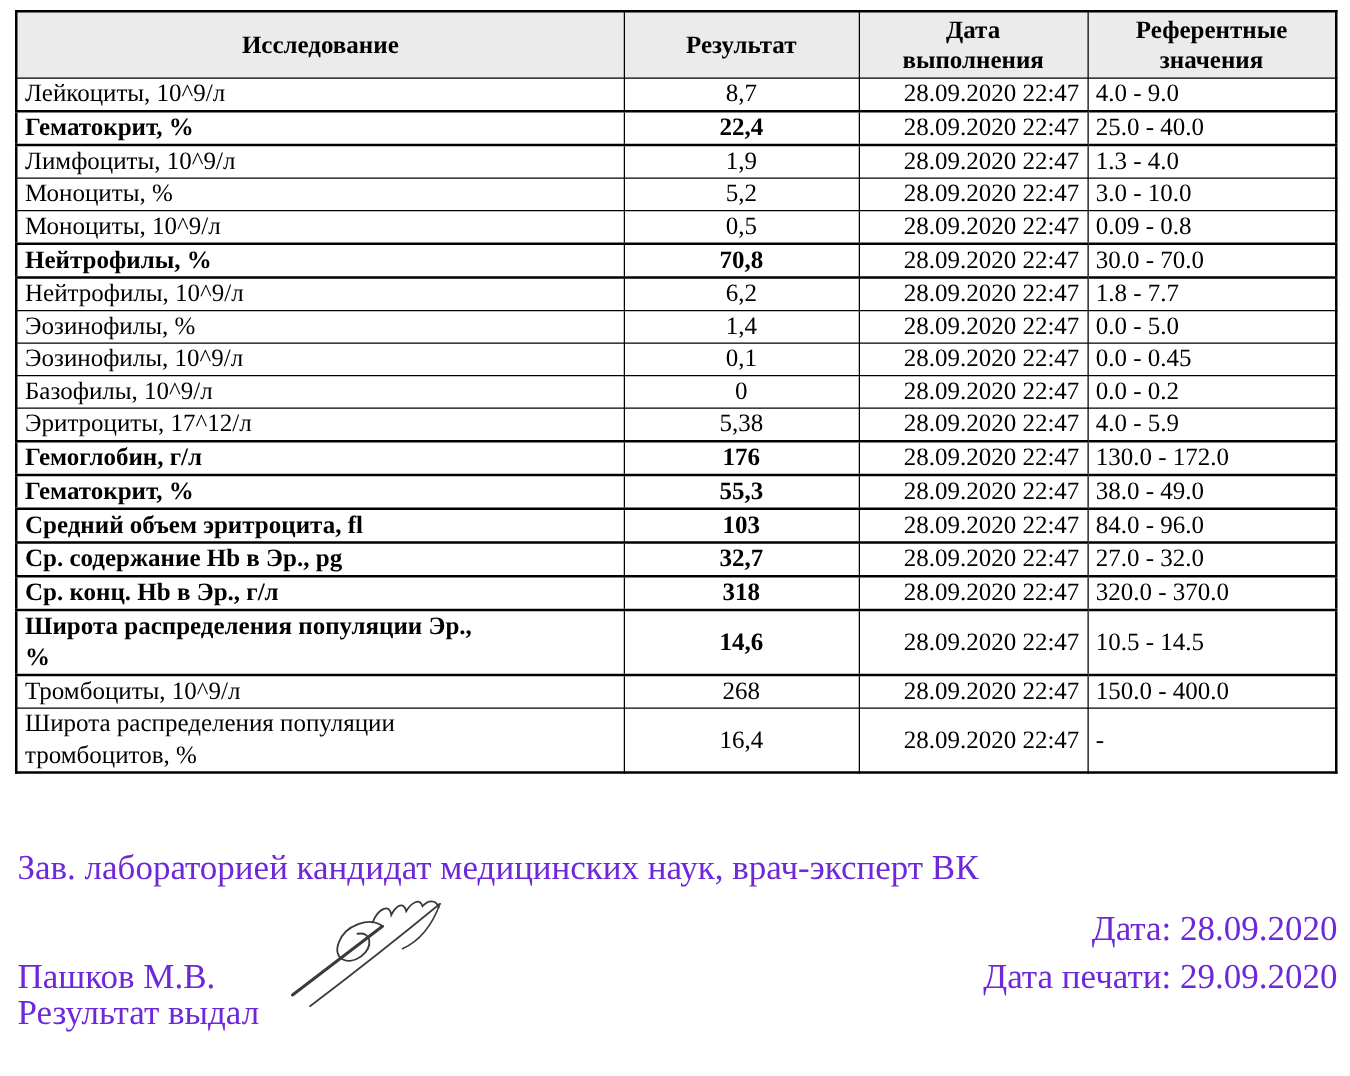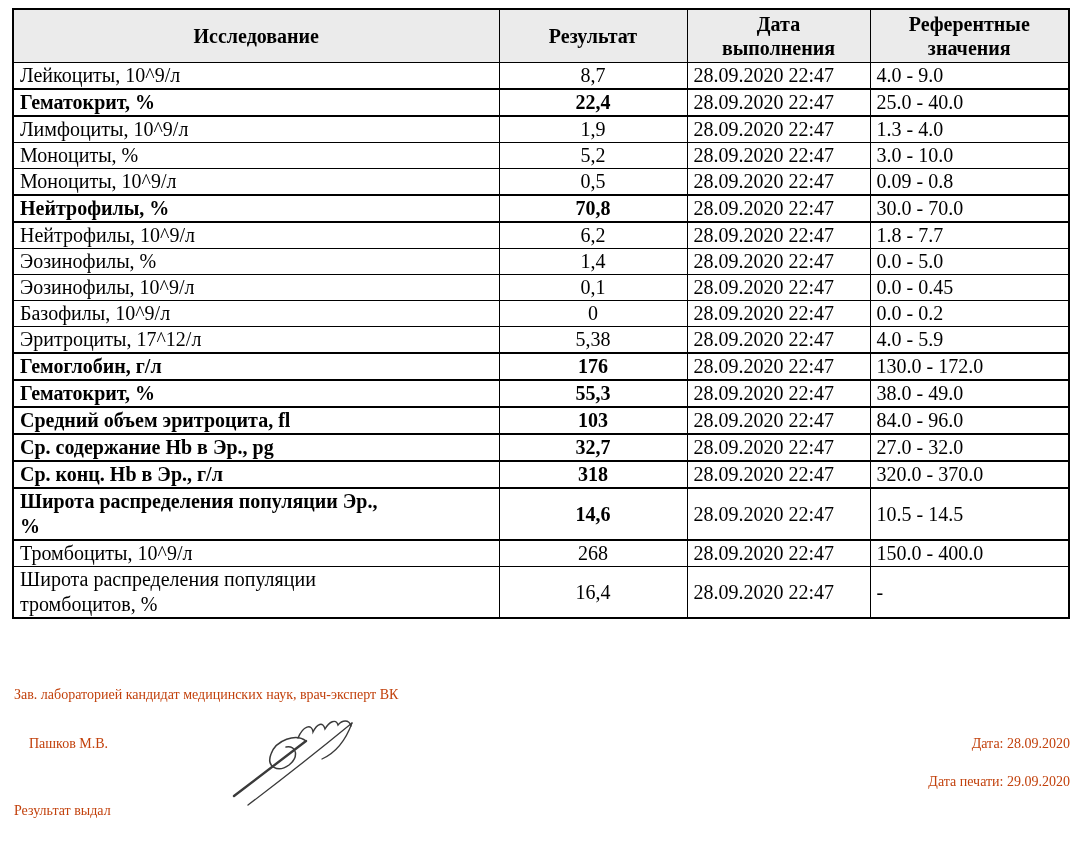--- a/index.html
+++ b/index.html
@@ -38,33 +38,33 @@
   table.results td {
     border: 1px solid #000;
     font-size: 20px;
     line-height: 25px;
     padding: 0 6px;
     vertical-align: middle;
     white-space: pre-line;
   }
   td.name-col   { text-align: left; }
   td.result-col { text-align: center; }
-  td.date-col   { text-align: left; font-size: 14px; }
+  td.date-col   { text-align: right; font-size: 14px; }
   td.ref-col    { }
   tr.abnormal td { border-top-width: 2px; border-bottom-width: 2px; }
   tr.abnormal td.name-col,
   tr.abnormal td.result-col { font-weight: bold; }
   .footer-line {
     position: absolute;
-    font-size: 14px;
+    font-size: 28px;
     line-height: 26px;
-    color: #c2410c;
+    color: #6d28d9;
   }
   .lab-head   { left: 14px; top: 682px; }
-  .doctor     { left: 14px; top: 731px; margin-left: 15px; }
+  .doctor     { left: 14px; top: 769px; }
   .date-right { right: 10px; top: 731px; }
   .print-date { right: 10px; top: 769px; }
   .issued     { left: 14px; top: 798px; }
   .info       { left: 14px; top: 827px; }
   .signature {
     position: absolute;
     left: 226px;
     top: 712px;
     width: 148px;
     height: 96px;

